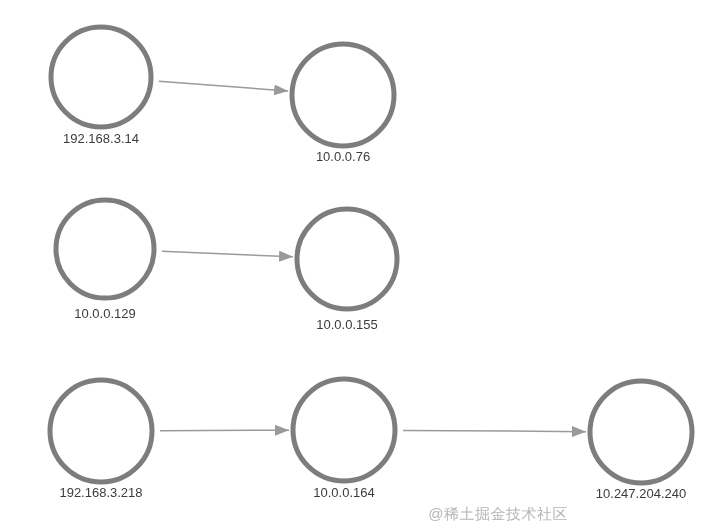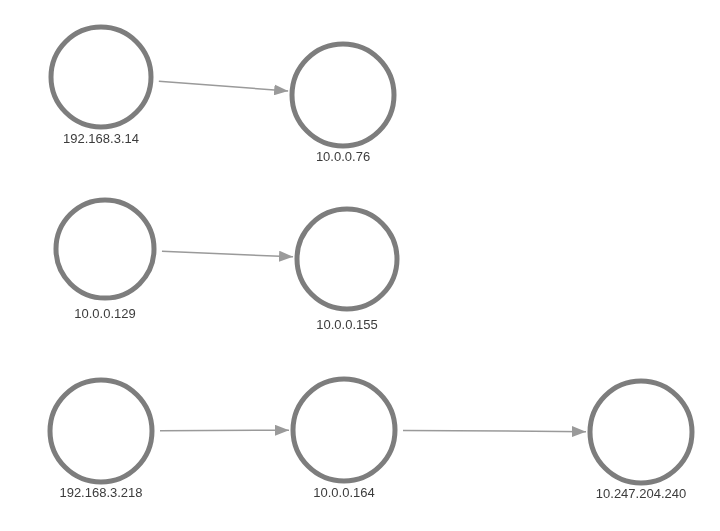--- a/index.html
+++ b/index.html
@@ -62,13 +62,14 @@
     <g id="labels-layer">
         <text x="101" y="143" text-anchor="middle" fill="#3c3c3c" font-size="13" class="node-label">192.168.3.14</text>
         <text x="343" y="161" text-anchor="middle" fill="#3c3c3c" font-size="13" class="node-label">10.0.0.76</text>
         <text x="105" y="318" text-anchor="middle" fill="#3c3c3c" font-size="13" class="node-label">10.0.0.129</text>
         <text x="347" y="329" text-anchor="middle" fill="#3c3c3c" font-size="13" class="node-label">10.0.0.155</text>
         <text x="101" y="497" text-anchor="middle" fill="#3c3c3c" font-size="13" class="node-label">192.168.3.218</text>
         <text x="344" y="497" text-anchor="middle" fill="#3c3c3c" font-size="13" class="node-label">10.0.0.164</text>
         <text x="641" y="498" text-anchor="middle" fill="#3c3c3c" font-size="13" class="node-label">10.247.204.240</text>
       </g>
   </svg>
+  <div class="watermark" style="color: rgb(181, 181, 181);">@稀土掘金技术社区</div>
 </div>
 
 </body></html>

